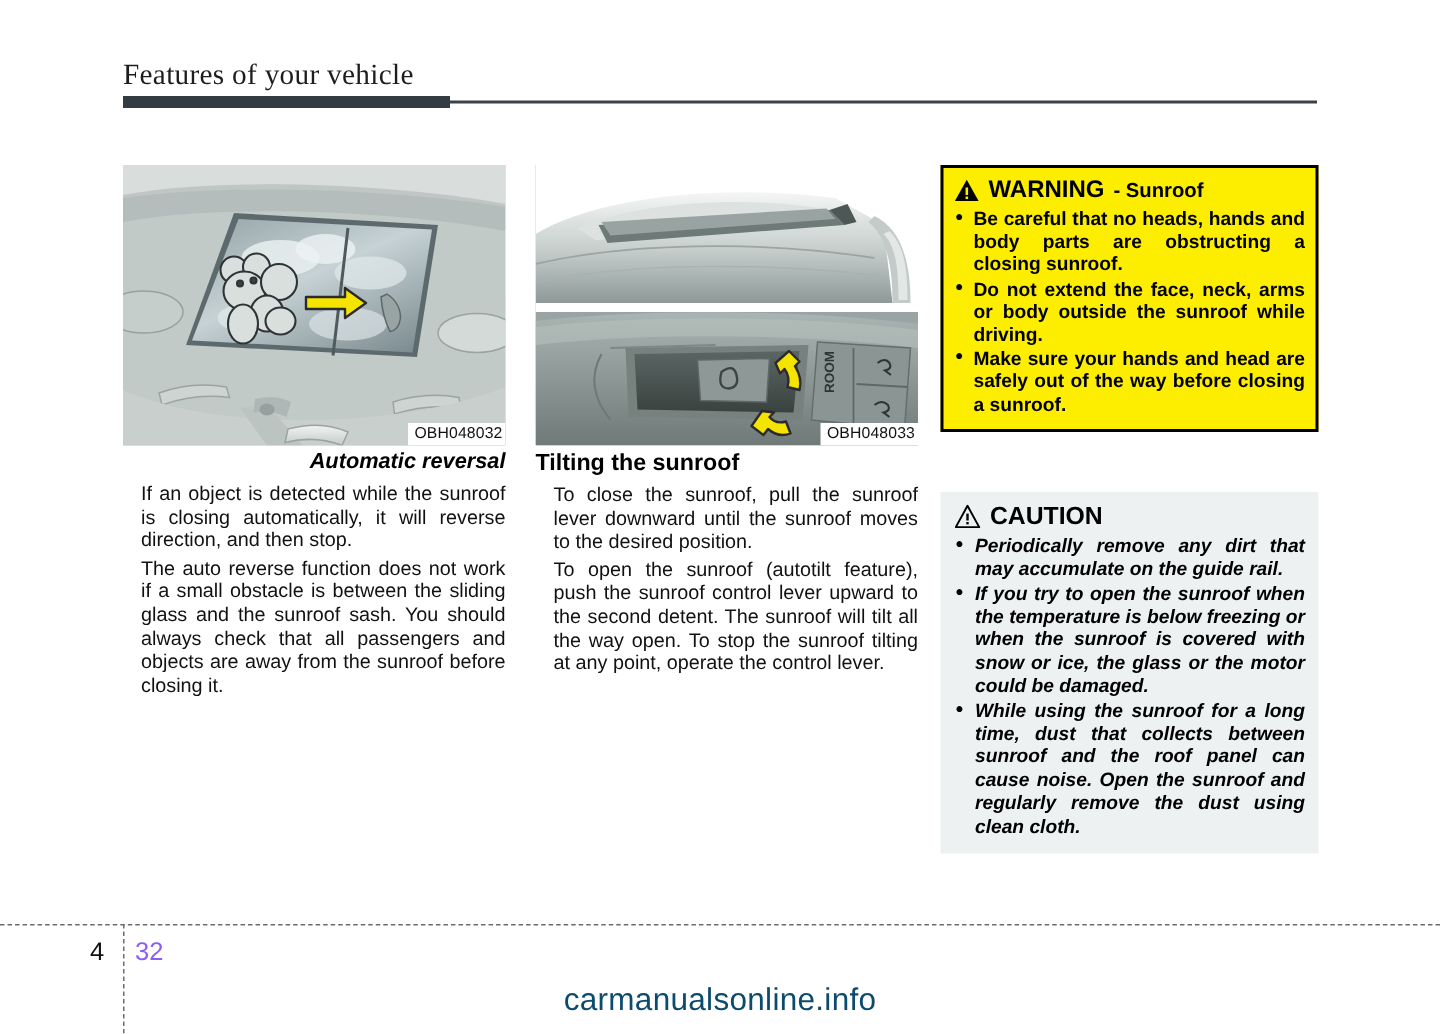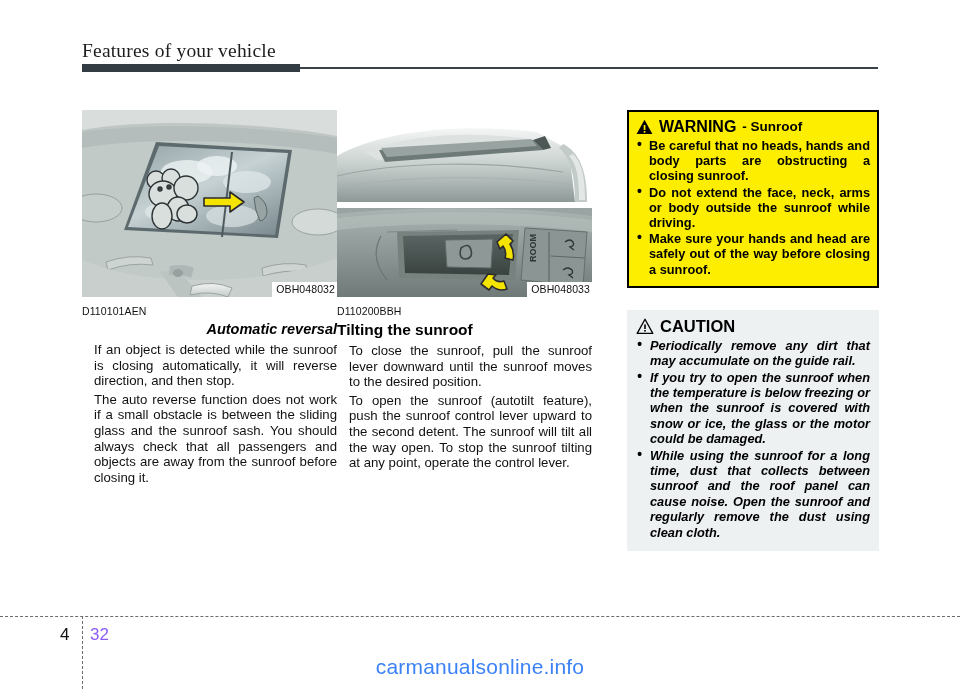--- a/index.html
+++ b/index.html
@@ -52,21 +52,21 @@
     background: #343c43;
   }
 
   
   .col {
     position: absolute;
     top: 110px;
     width: 255px;
   }
   .col-1 { left: 82px; }
-  .col-2 { left: 337px; }
+  .col-2 { left: 357px; }
   .col-3 { left: 627px; width: 252px; }
 
   
   .figure {
     position: relative;
     width: 255px;
     height: 187px;
     overflow: hidden;
     background: #c9cfcd;
   }
@@ -163,21 +163,21 @@
     top: -1px;
     font-size: 14px;
   }
 
   
   .caution-box {
     background: #eef1f2;
     padding: 7px 9px 11px 9px;
     box-sizing: border-box;
     width: 252px;
-    margin-top: 22px;
+    margin-top: 40px;
   }
   .caution-box .box-title-main { font-size: 16.5px; }
   .caution-box ul.box-list li {
     font-style: italic;
     font-size: 12.8px;
     line-height: 15.4px;
     padding-left: 14px;
   }
 
   
@@ -213,21 +213,21 @@
     color: #8b5cf6;
     line-height: 20px;
   }
   .watermark {
     position: absolute;
     left: 0;
     right: 0;
     top: 655px;
     text-align: center;
     font-size: 21px;
-    color: #3b82f6;
+    color: #0c4a6e;
     letter-spacing: 0.2px;
   }
 </style>
 </head>
 <body>
 
 <div class="page">
 
   <div class="page-header">
     <div class="header-title">Features of your vehicle</div>
@@ -296,21 +296,20 @@
 
         <path d="M0,150 C70,180 190,174 255,148 V187 H0 Z" fill="#c8cfcd"></path>
         <path d="M78,162 L96,187 L120,187 L96,160 Z" fill="#bcc4c2"></path>
         <path d="M88,156 q14,-3 24,2 l-3,10 q-10,-5 -22,-3 Z" fill="#aeb7b5"></path>
         <ellipse cx="96" cy="163" rx="5" ry="4" fill="#97a09e"></ellipse>
         <path d="M110,176 q22,-6 40,2 l-4,9 q-18,-7 -38,-2 Z" fill="url(#tg)" stroke="#9aa4a2" stroke-width="1"></path>
       </svg>
       <div class="fig-code">OBH048032</div>
     </div>
 
-    <div class="doc-id">D110101AEN</div>
     <div class="sub-head">Automatic reversal</div>
     <p class="body">If an object is detected while the sunroof is closing automatically, it will reverse direction, and then stop.</p>
     <p class="body">The auto reverse function does not work if a small obstacle is between the sliding glass and the sunroof sash. You should always check that all passengers and objects are away from the sunroof before closing it.</p>
   </div>
 
   <div class="col col-2">
 
     <div class="figure">
       <svg width="255" height="187" viewBox="0 0 255 187">
         <defs>
@@ -375,21 +374,20 @@
           </g>
 
           <g>
             <path d="M151,164 L144,174 L152,180 L155,176 q7,6 15,3 l-3,-8 q-7,2 -11,-3 l3,-3 Z" fill="#f5e400" stroke="#2b2b2b" stroke-width="1.6" stroke-linejoin="round"></path>
           </g>
         </g>
       </svg>
       <div class="fig-code">OBH048033</div>
     </div>
 
-    <div class="doc-id">D110200BBH</div>
     <div class="sec-head">Tilting the sunroof</div>
     <p class="body">To close the sunroof, pull the sunroof lever downward until the sunroof moves to the desired position.</p>
     <p class="body">To open the sunroof (autotilt feature), push the sunroof control lever upward to the second detent. The sunroof will tilt all the way open. To stop the sunroof tilting at any point, operate the control lever.</p>
   </div>
 
   <div class="col col-3">
 
     <div class="warn-box">
       <div class="box-title">
         <svg width="17" height="16" viewBox="0 0 17 16">

